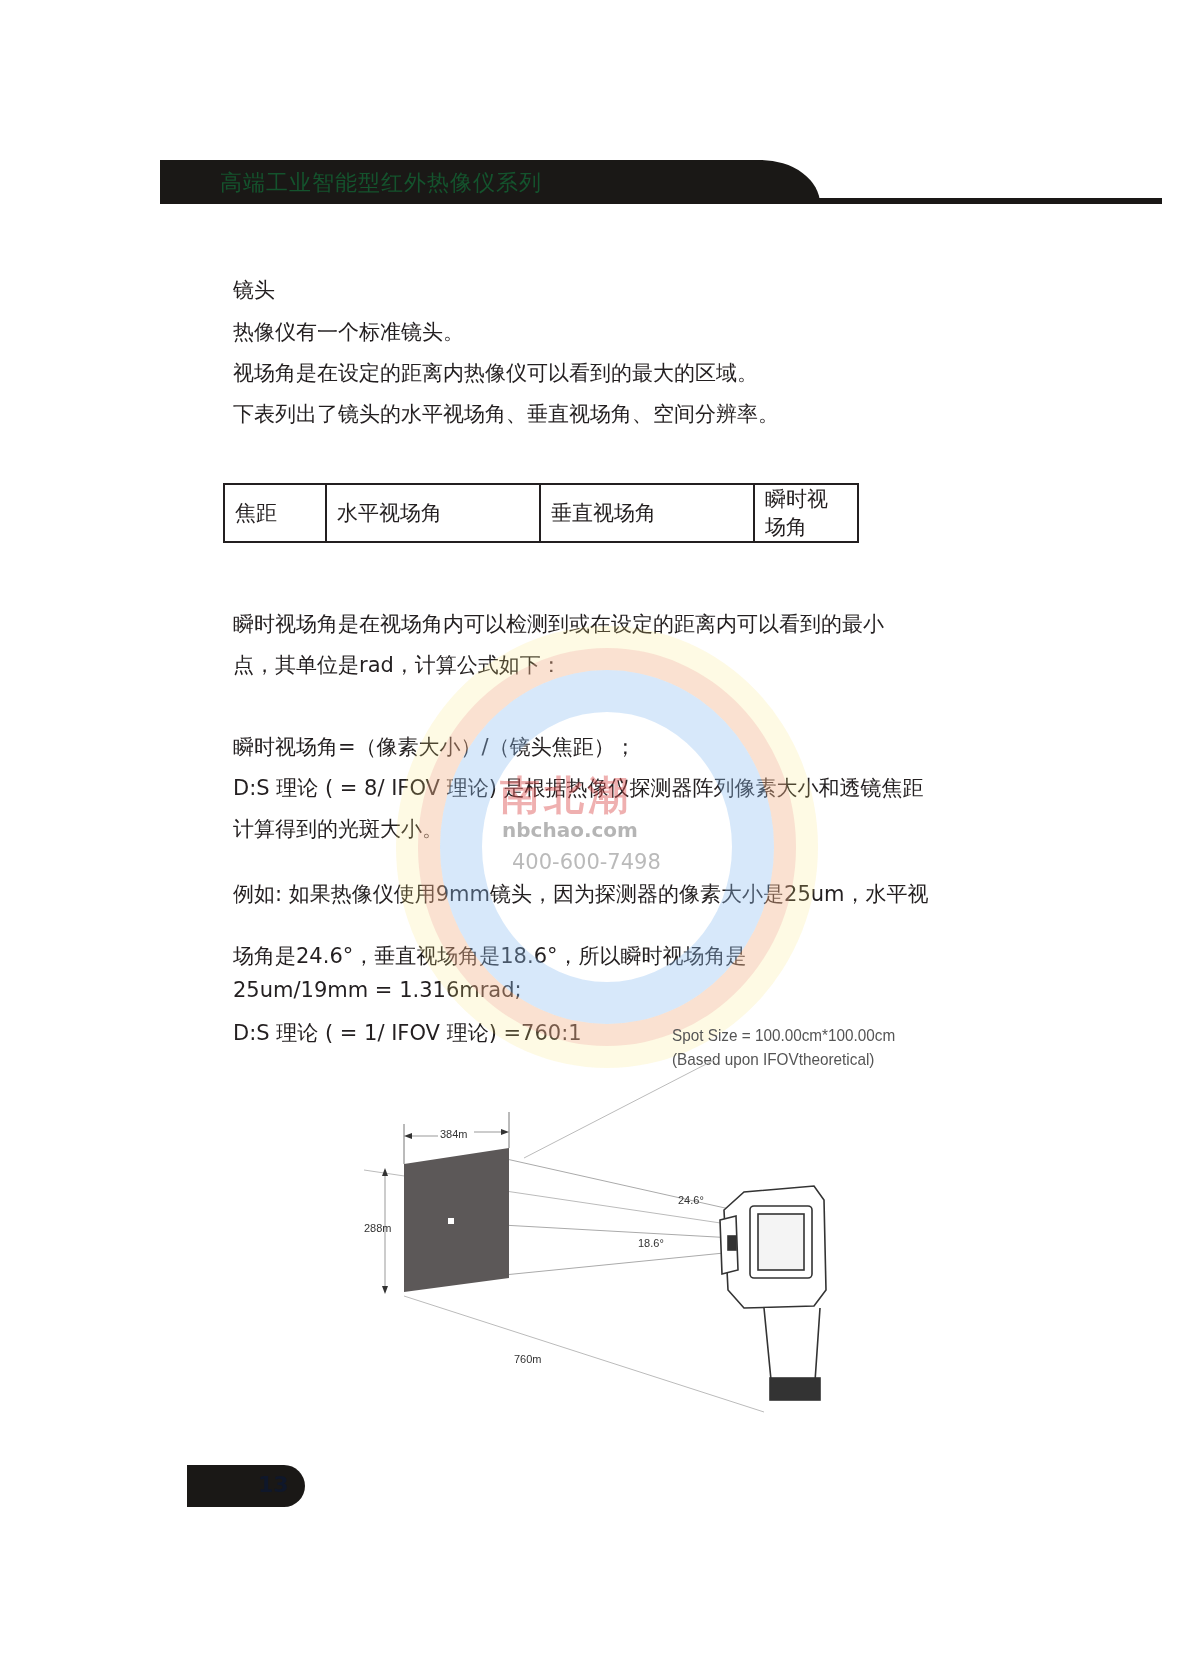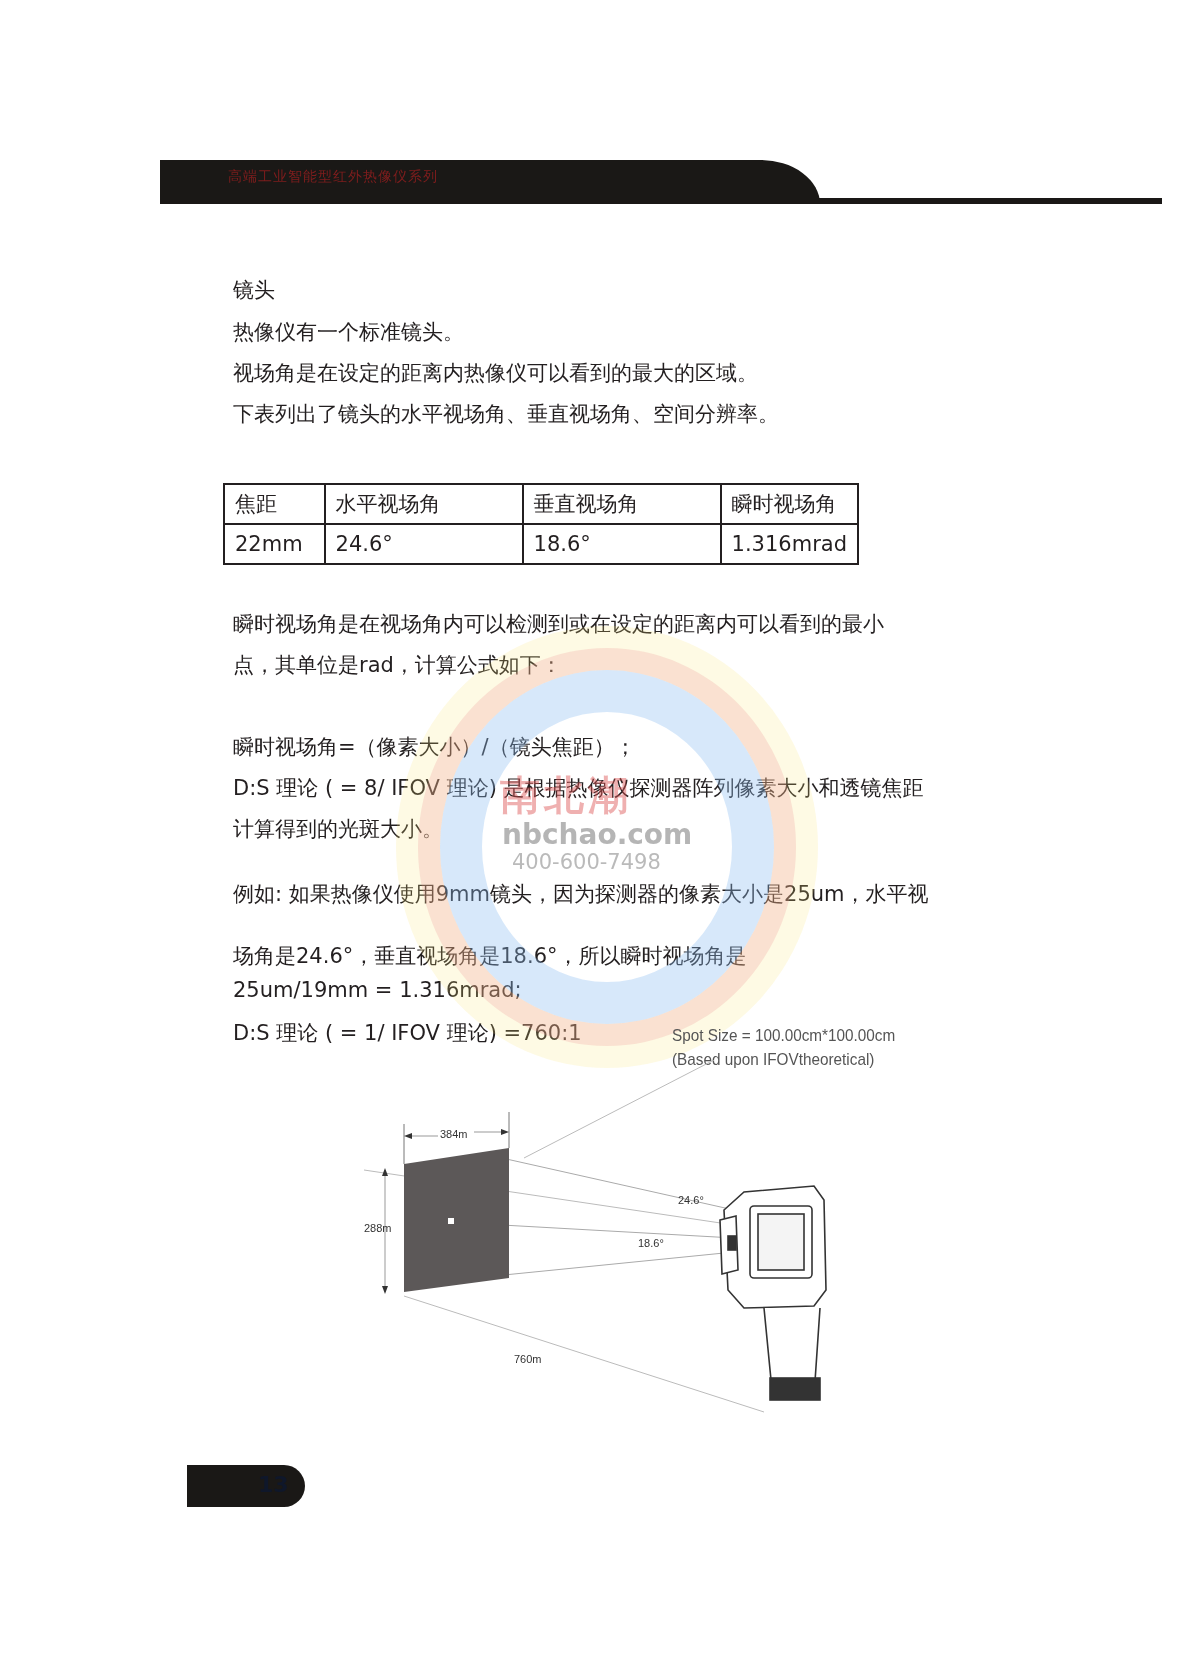--- a/index.html
+++ b/index.html
@@ -1,37 +1,37 @@
 <!DOCTYPE html>
 <html><head>
 <meta charset="utf-8">
 <style>
   html, body { margin: 0; padding: 0; background: #ffffff; }
   body { width: 1200px; height: 1664px; position: relative; overflow: hidden;
          font-family: "DejaVu Sans", "Liberation Sans", sans-serif; color: #231f20; }
   .header-band { position: absolute; left: 160px; top: 160px; width: 660px; height: 44px;
                  background: #1a1816; border-top-right-radius: 60px 44px; }
-  .header-title { position: absolute; left: 228px; top: 168px; color: #7f1d1d;
-                  font-size: 14px; letter-spacing: 1px; }
+  .header-title { position: absolute; left: 220px; top: 168px; color: #14532d;
+                  font-size: 22px; letter-spacing: 1px; }
   .header-rule { position: absolute; left: 800px; top: 198px; width: 362px; height: 6px; background: #1a1816; }
 
   .content { position: absolute; left: 233px; top: 276px; width: 760px; font-size: 21px; }
   .line { position: absolute; left: 0; white-space: nowrap; }
   .bold { font-weight: normal; }
 
   table.spec { position: absolute; left: 223px; top: 483px; width: 636px; border-collapse: collapse; font-size: 21px; }
   table.spec td { border: 2px solid #231f20; height: 38px; padding: 0 10px; vertical-align: middle; }
 
   .watermark { position: absolute; left: 420px; top: 650px; width: 300px; height: 330px; pointer-events: none; }
   .wm-ring { position: absolute; left: 20px; top: 20px; width: 250px; height: 270px; border-radius: 50%;
              border: 42px solid rgba(140,190,240,0.35);
              box-shadow: 0 0 0 22px rgba(240,150,150,0.25), 0 0 0 44px rgba(250,230,120,0.2); }
   .wm-cn { position: absolute; left: 80px; top: 118px; font-size: 40px; color: rgba(220,80,80,0.45);
            font-family: Liberation Sans, sans-serif; font-weight: bold; letter-spacing: 4px; }
-  .wm-site { position: absolute; left: 82px; top: 168px; font-size: 28px; color: rgba(120,120,120,0.55); font-weight: bold; }
+  .wm-site { position: absolute; left: 82px; top: 168px; font-size: 20px; color: rgba(120,120,120,0.55); font-weight: bold; }
   .wm-phone { position: absolute; left: 92px; top: 200px; font-size: 21px; color: rgba(130,130,130,0.55); }
 
   .spot { position: absolute; left: 672px; top: 1024px; font-size: 17px; color: #555; line-height: 24px;
           font-family: "Liberation Sans Narrow", "Liberation Sans", sans-serif; transform: scaleX(0.9); transform-origin: left; }
 
   .diagram { position: absolute; left: 344px; top: 1060px; width: 520px; height: 370px; }
   .diagram svg { width: 100%; height: 100%; }
 
   .page-num-badge { position: absolute; left: 187px; top: 1465px; width: 118px; height: 42px;
                     background: #1a1816; border-radius: 0 21px 21px 0; }
@@ -63,26 +63,20 @@
   <div class="line" style="top:743px">D:S 理论 ( = 1/ IFOV 理论) =760:1</div>
 </div>
 
 <table class="spec">
   <tbody>
       <tr>
     <td style="width:80px">焦距</td>
     <td style="width:192px">水平视场角</td>
     <td style="width:192px">垂直视场角</td>
     <td>瞬时视场角</td>
-  </tr>
-  <tr>
-    <td>22mm</td>
-    <td>24.6°</td>
-    <td>18.6°</td>
-    <td>1.316mrad</td>
   </tr>
 </tbody>
   </table>
 
 <div class="watermark">
   <div class="wm-ring"></div>
   <div class="wm-cn">南北潮</div>
   <div class="wm-site">nbchao.com</div>
   <div class="wm-phone">400-600-7498</div>
 </div>

